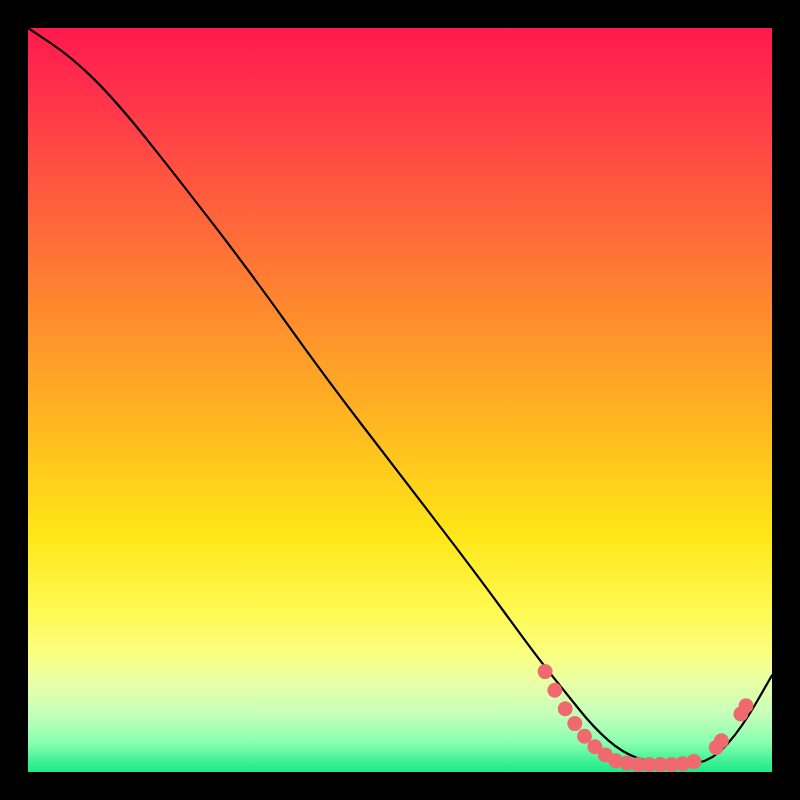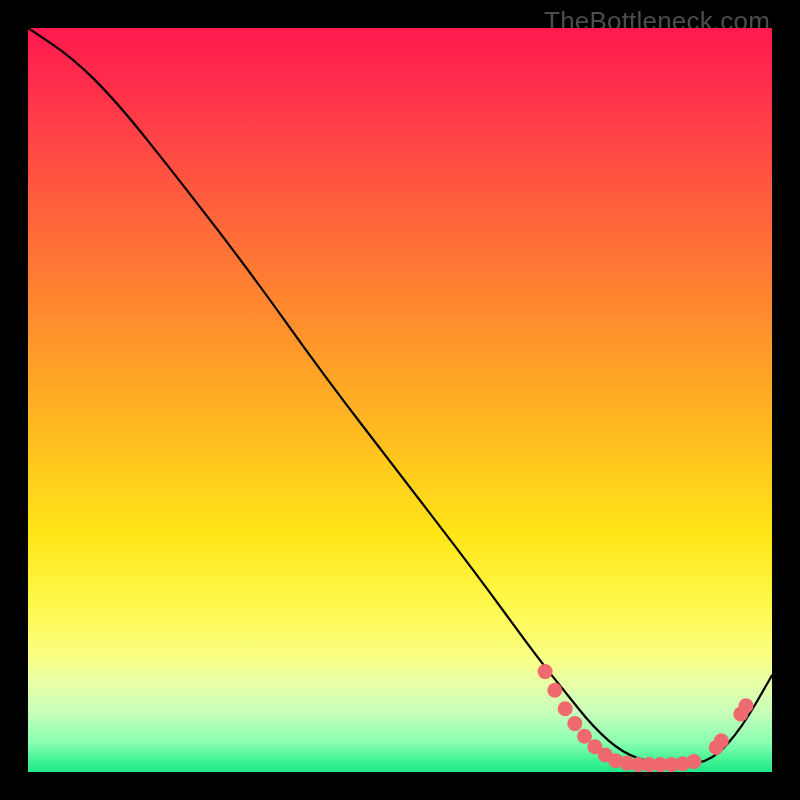--- a/index.html
+++ b/index.html
@@ -68,21 +68,20 @@
   }
   .dot {
     fill: #ef6a6f;
     stroke: none;
   }
 </style>
 </head>
 <body>
 
 <div class="frame">
-  <div class="watermark">TheBottleneck.com</div>
 
   <div class="plot-area">
     <svg class="overlay" viewBox="0 0 744 744" preserveAspectRatio="none">
       <path id="curve-path" class="curve" d="M 0.0 0.0 Q 0.0 0.0 22.3 14.9 Q 44.6 29.8 67.0 52.1 Q 89.3 74.4 119.0 111.6 Q 148.8 148.8 186.0 197.2 Q 223.2 245.5 260.4 297.6 Q 297.6 349.7 334.8 398.0 Q 372.0 446.4 409.2 494.8 Q 446.4 543.1 476.2 584.0 Q 505.9 625.0 520.8 643.6 Q 535.7 662.2 550.6 680.8 Q 565.4 699.4 580.3 712.4 Q 595.2 725.4 610.1 730.2 Q 625.0 735.1 639.8 735.8 Q 654.7 736.6 669.6 734.7 Q 684.5 732.8 699.4 716.1 Q 714.2 699.4 729.1 673.3 T 744.0 647.3"></path>
       <g id="dots">
           <circle class="dot" cx="517.1" cy="643.6" r="7.5"></circle>
           <circle class="dot" cx="526.8" cy="662.2" r="7.5"></circle>
           <circle class="dot" cx="537.2" cy="680.8" r="7.5"></circle>
           <circle class="dot" cx="546.8" cy="695.6" r="7.5"></circle>
           <circle class="dot" cx="556.5" cy="708.3" r="7.5"></circle>

